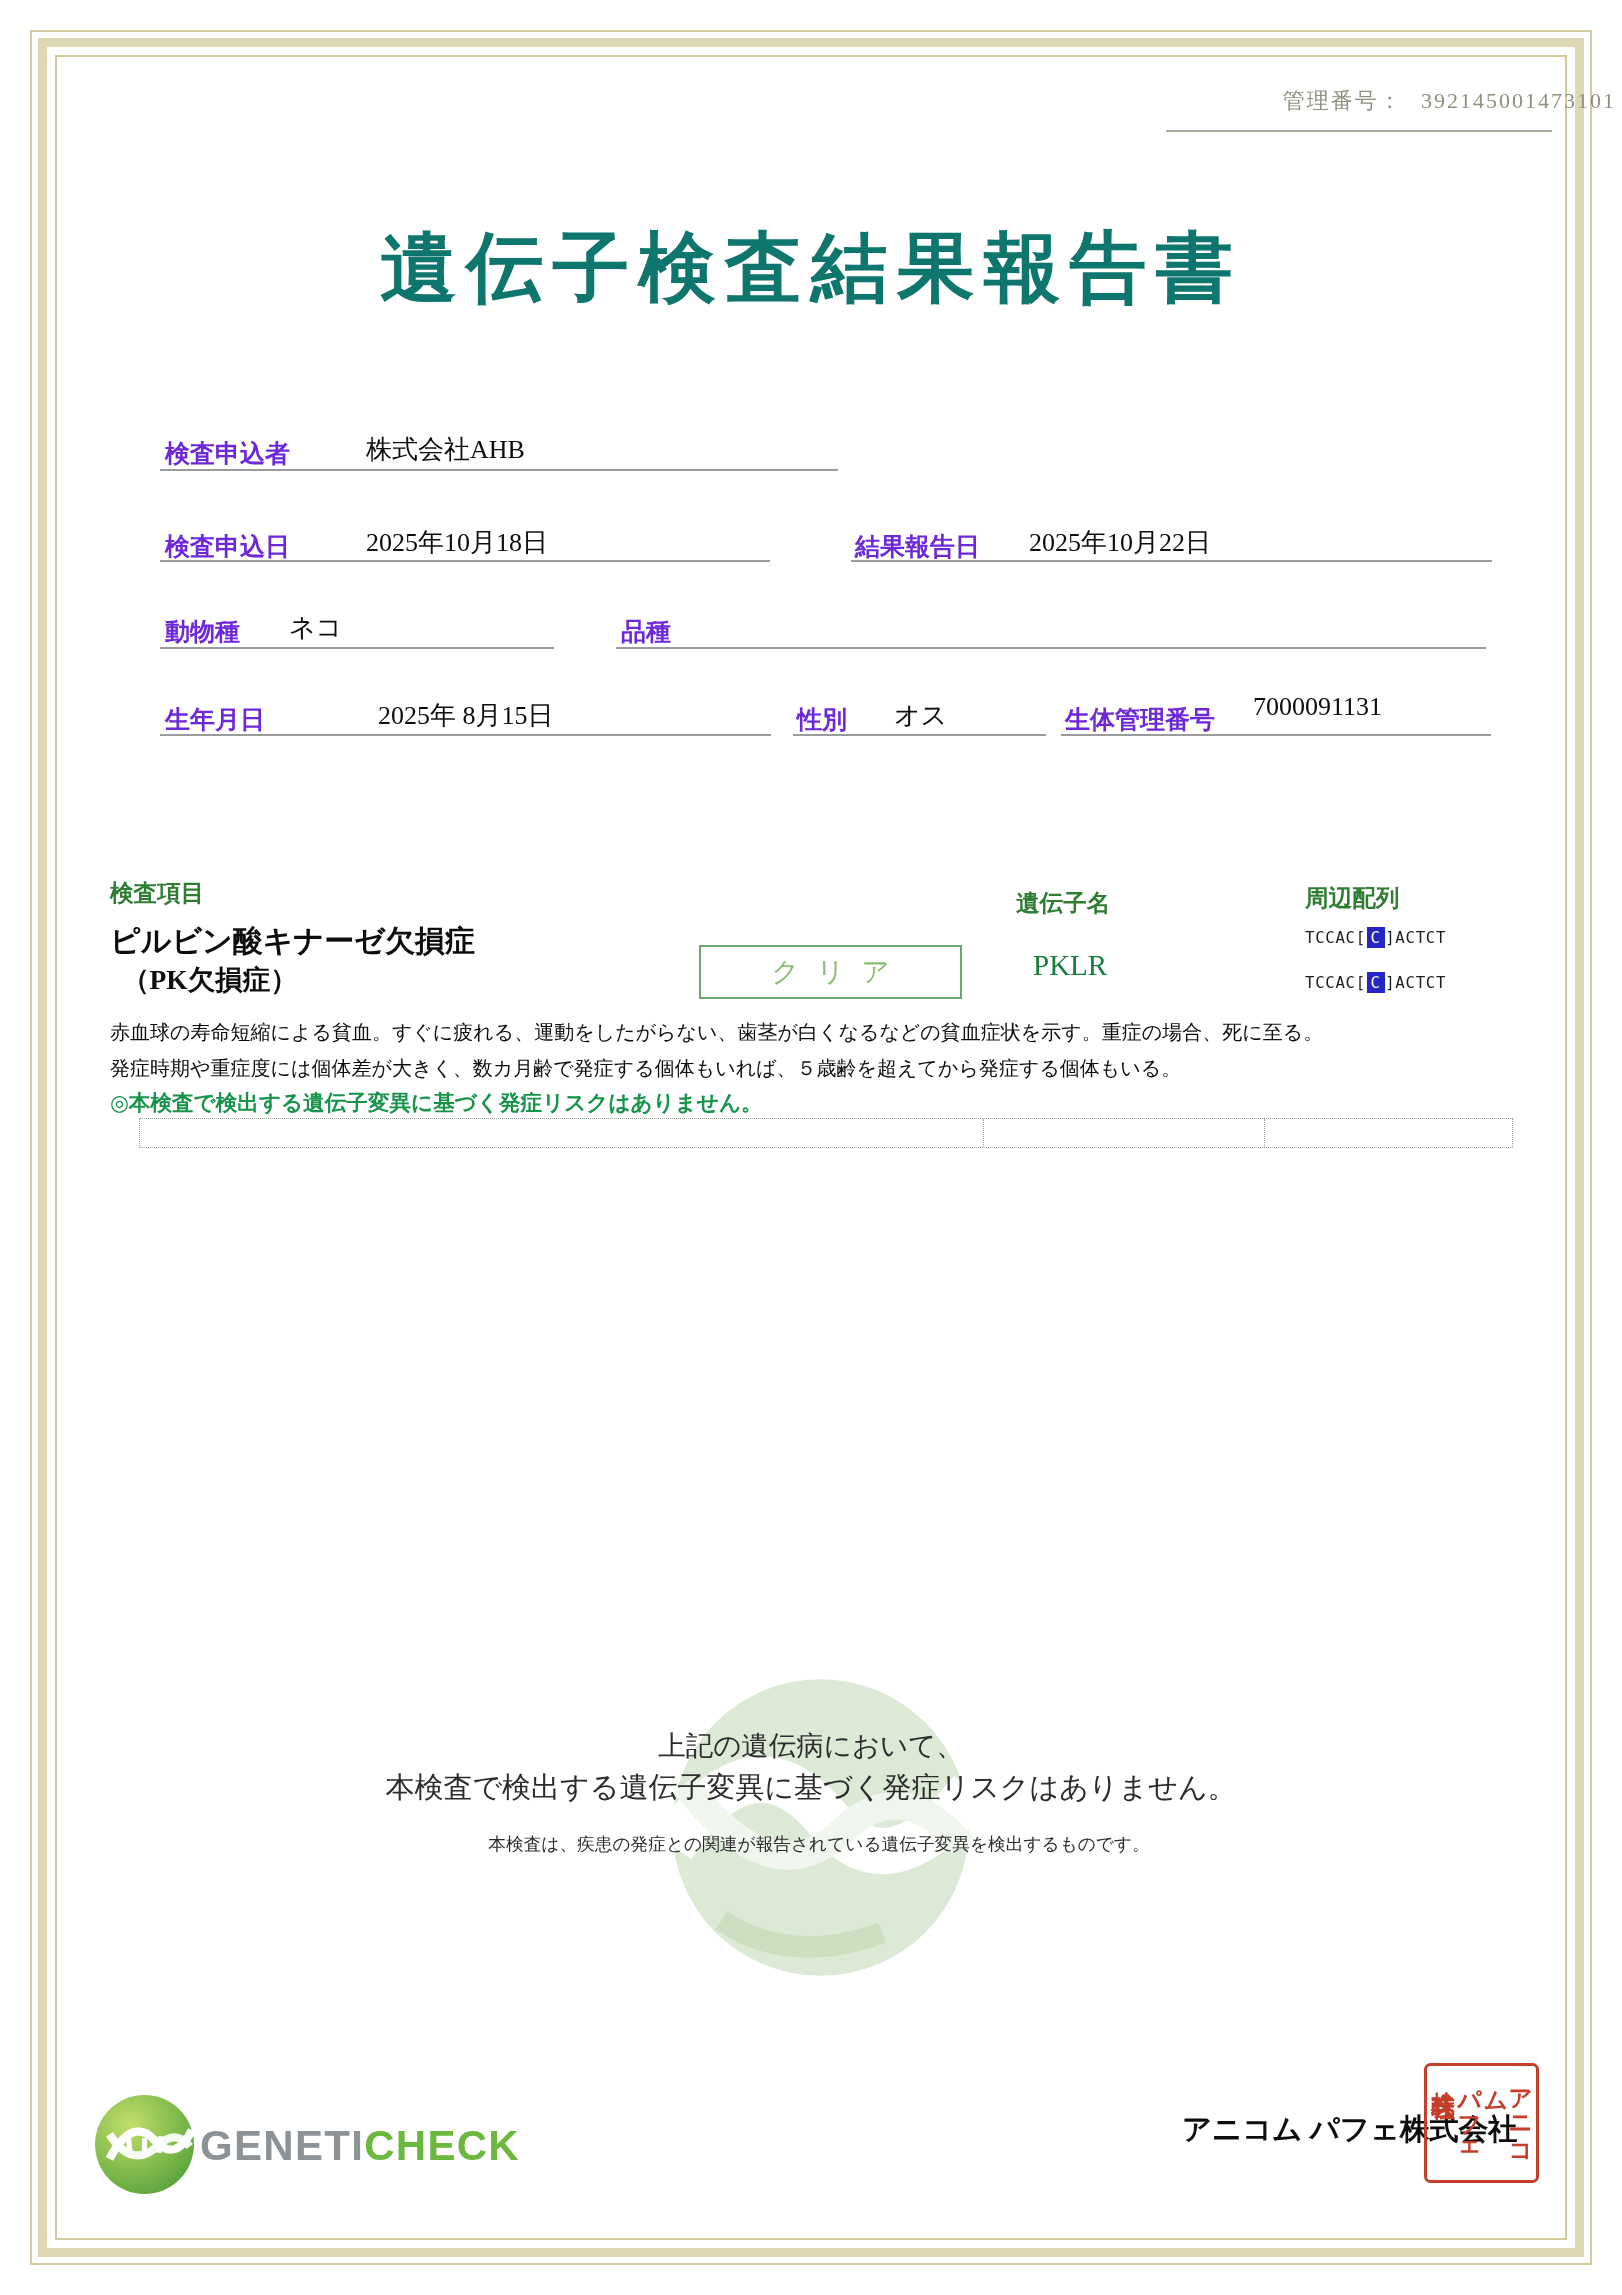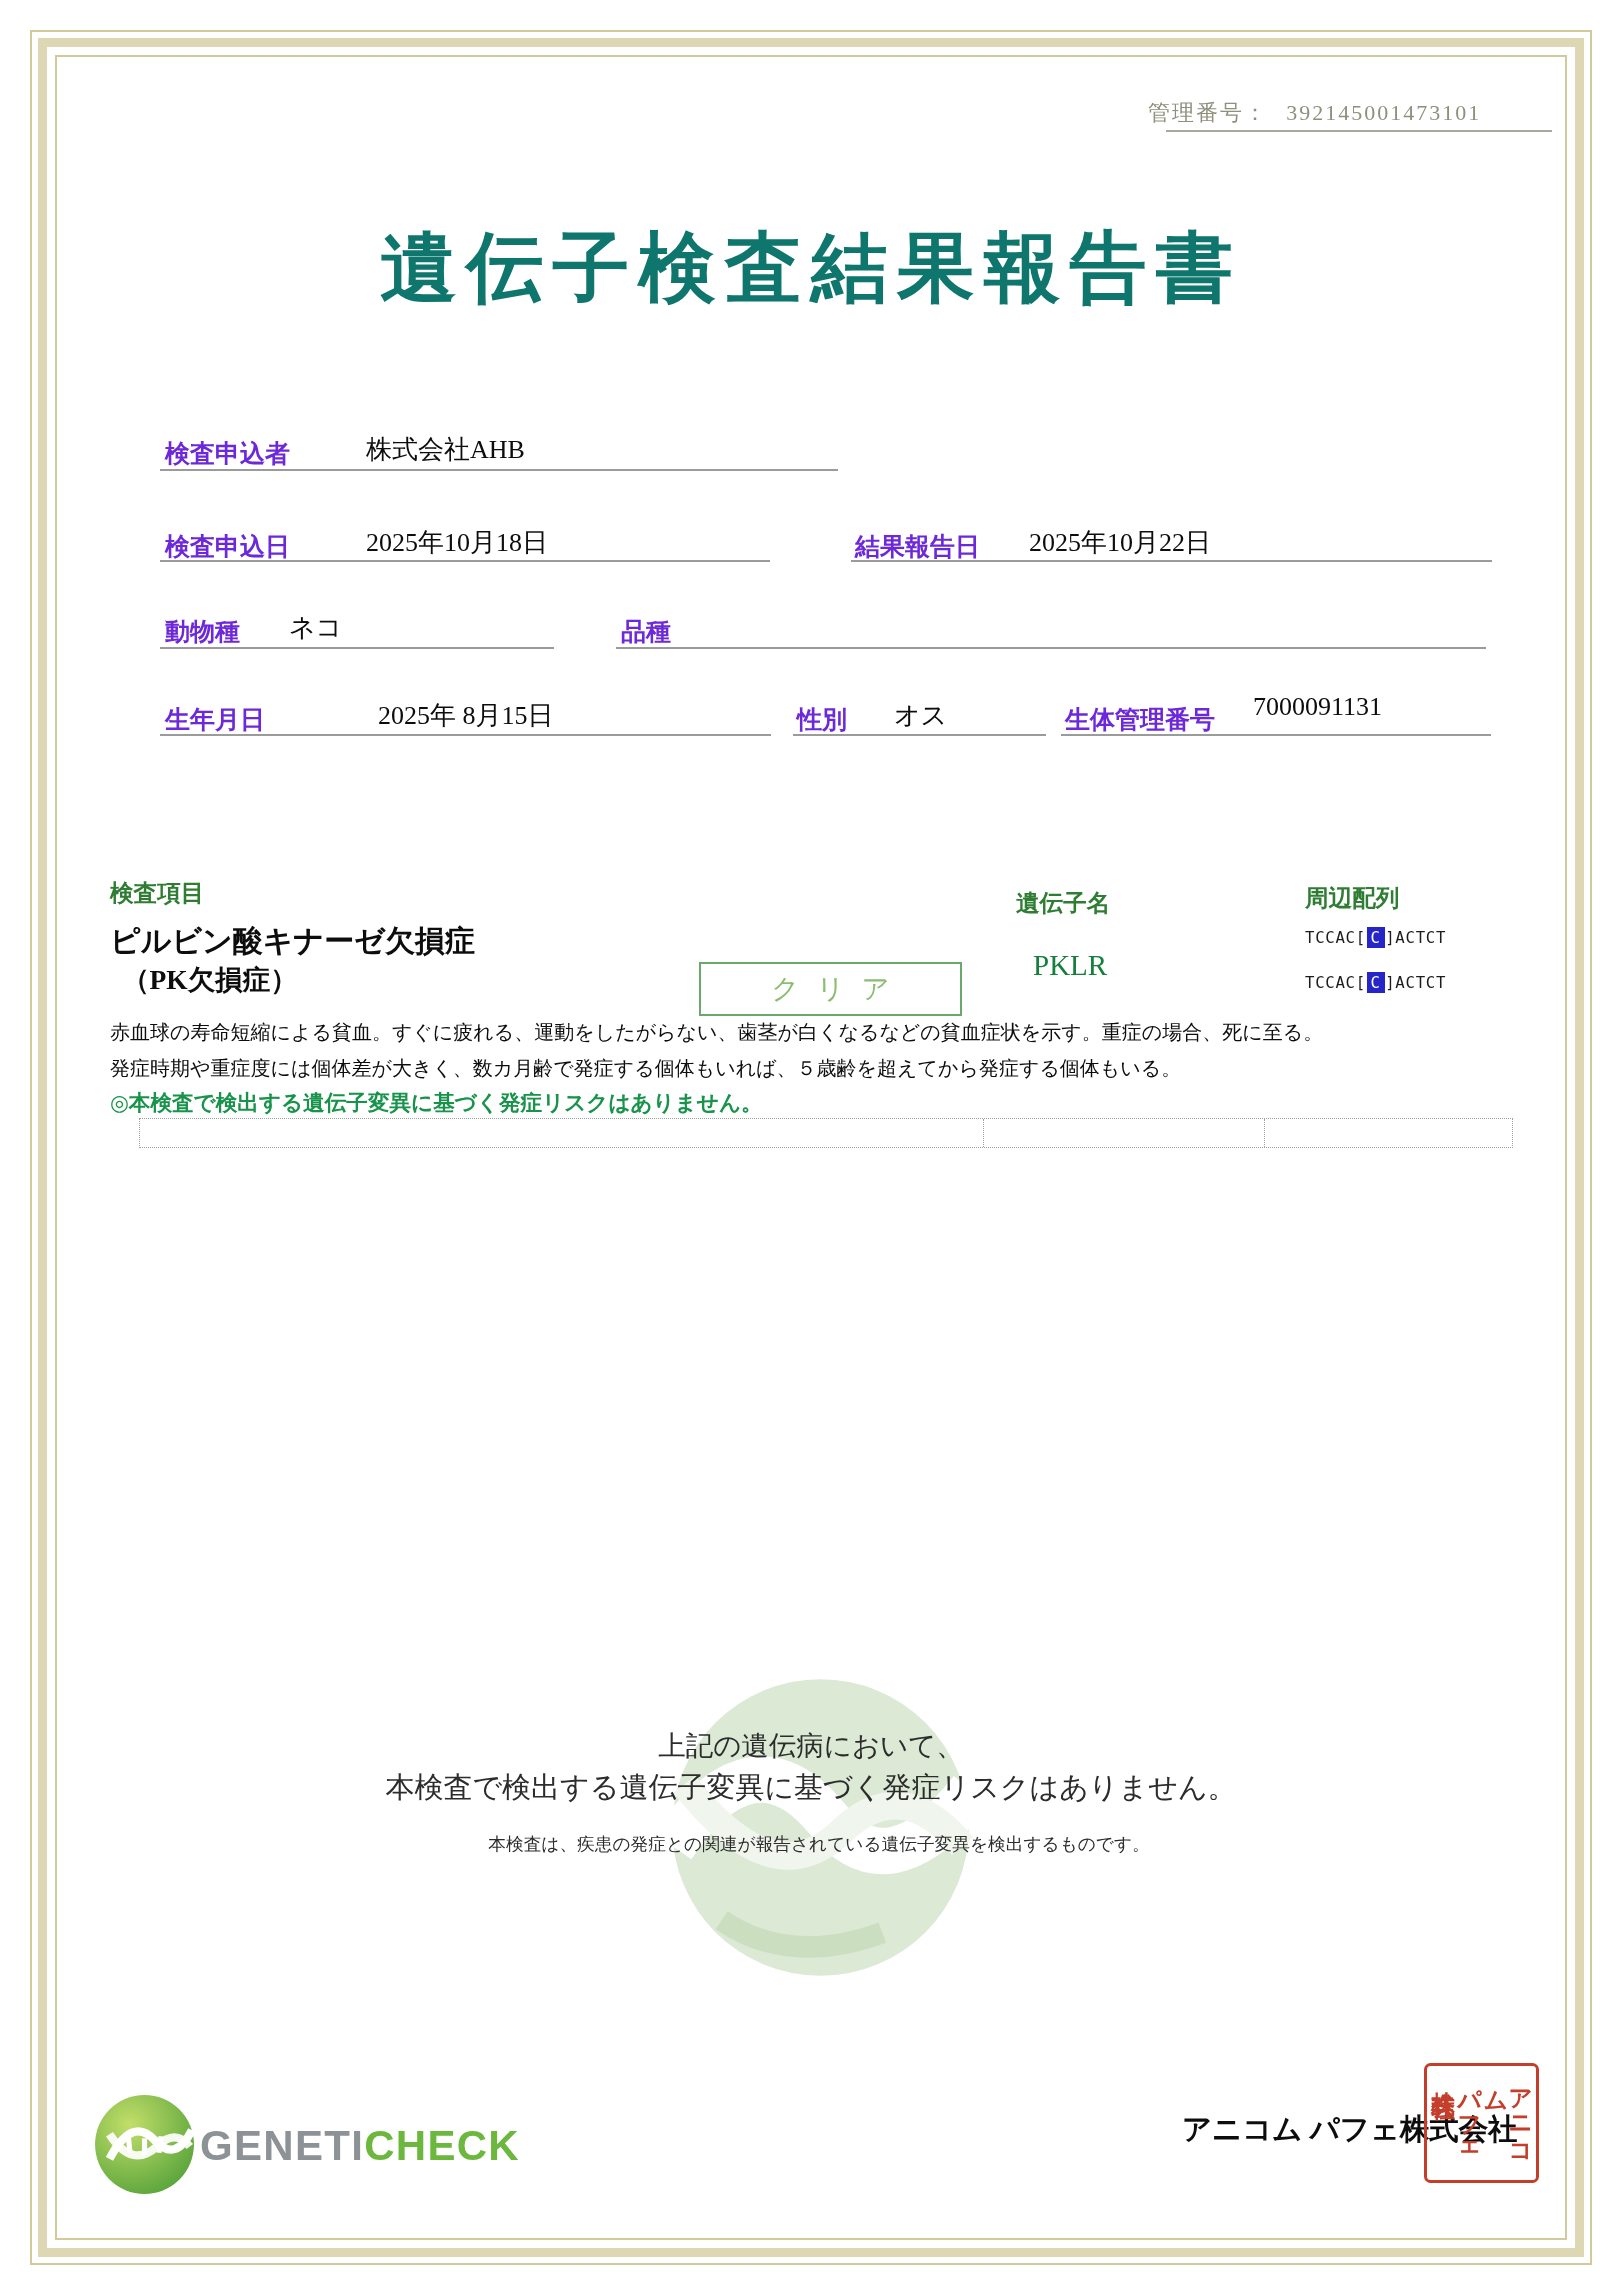--- a/index.html
+++ b/index.html
@@ -66,21 +66,21 @@
 </style>
 </head>
 <body>
 
 <div class="page">
 
   <div class="frame-outer"></div>
   <div class="frame-band"></div>
   <div class="frame-inner"></div>
 
-  <div class="abs mgmt" style="left:1148px;top:86px;width:440px;margin-top:12px;">
+  <div class="abs mgmt" style="left:1176px;top:86px;width:440px;text-align:right;">
     <span>管理番号：</span><span class="num">392145001473101</span>
   </div>
   <div class="mgmt-uline" style="left:1166px;top:130px;width:386px;"></div>
 
   <div class="title" style="top:230px;">遺伝子検査結果報告書</div>
 
   <div class="lbl" style="left:165px;top:437px;">検査申込者</div>
   <div class="val" style="left:366px;top:432px;">株式会社AHB</div>
   <div class="uline" style="left:160px;top:469px;width:678px;"></div>
 
@@ -111,21 +111,21 @@
   <div class="val" style="left:1253px;top:692px;">7000091131</div>
   <div class="uline" style="left:1061px;top:734px;width:430px;"></div>
 
   <div class="green-head" style="left:110px;top:877px;">検査項目</div>
   <div class="green-head" style="left:1016px;top:887px;">遺伝子名</div>
   <div class="green-head" style="left:1305px;top:882px;">周辺配列</div>
 
   <div class="item-name" style="left:110px;top:921px;">ピルビン酸キナーゼ欠損症</div>
   <div class="item-sub" style="left:122px;top:962px;">（PK欠損症）</div>
 
-  <div class="clear-box" style="left:699px;top:945px;width:259px;height:50px;margin-top:17px;">
+  <div class="clear-box" style="left:699px;top:945px;width:259px;height:50px;">
     <span class="clear-text">クリア</span>
   </div>
 
   <div class="gene-name" style="left:1033px;top:949px;">PKLR</div>
 
   <div class="seq" style="left:1305px;top:929px;">
     <span>TCCAC</span><span class="bracket">[</span><span class="allele">C</span><span class="bracket">]</span><span>ACTCT</span>
   </div>
   <div class="seq" style="left:1305px;top:974px;">
     <span>TCCAC</span><span class="bracket">[</span><span class="allele">C</span><span class="bracket">]</span><span>ACTCT</span>

